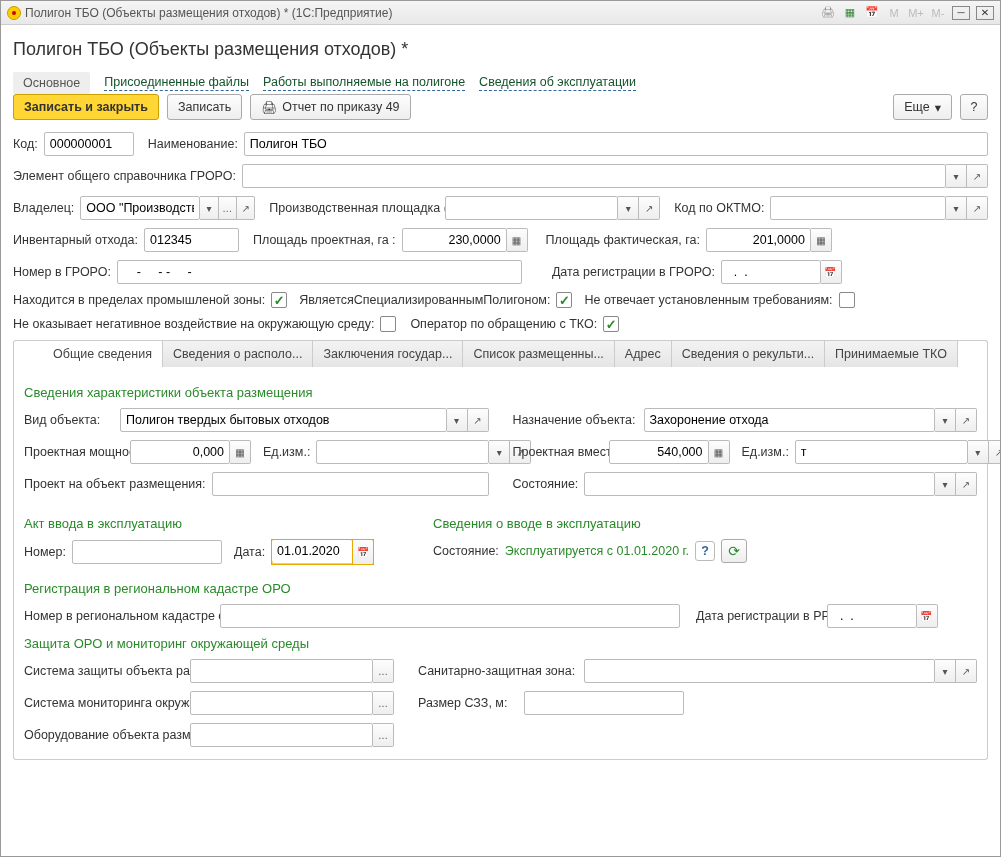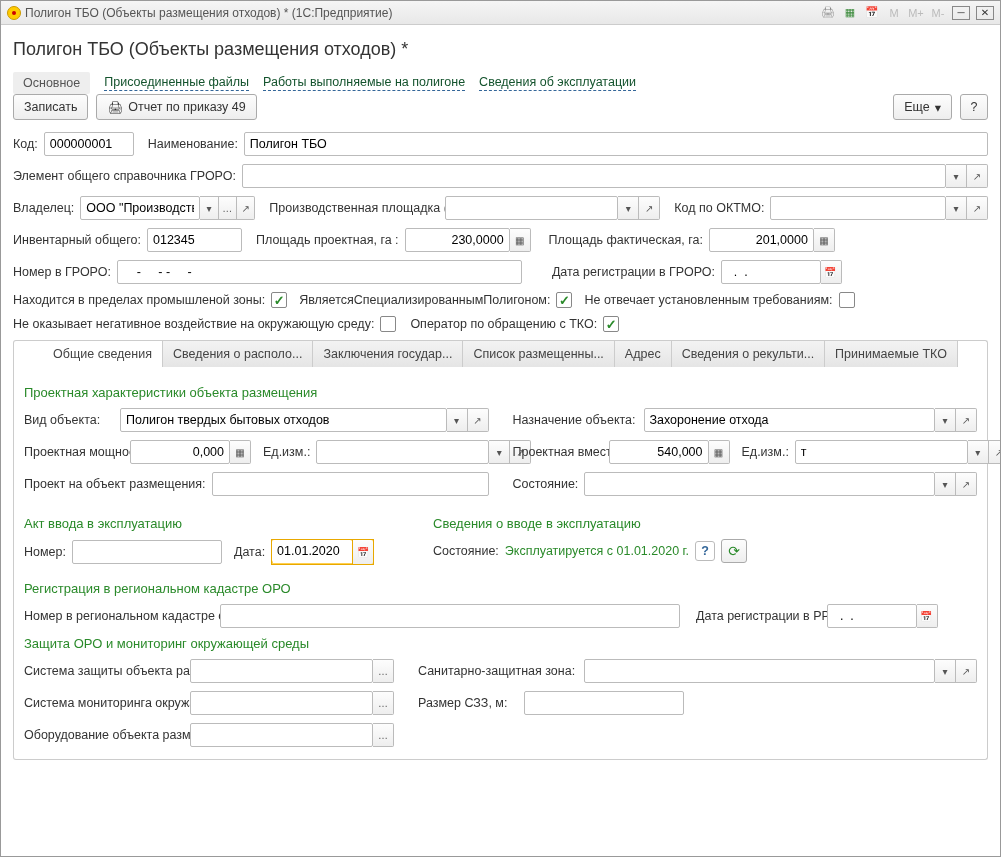--- a/index.html
+++ b/index.html
@@ -69,20 +69,23 @@
     <h1>Полигон ТБО (Объекты размещения отходов) *</h1>
 
     <div class="nav-tabs">
       <span class="tab active">Основное</span>
       <span class="tab">Присоединенные файлы</span>
       <span class="tab">Работы выполняемые на полигоне</span>
       <span class="tab">Сведения об эксплуатации</span>
     </div>
 
     <div class="toolbar">
+      <div class="btn primary">
+          <span>Записать и закрыть</span>
+        </div>
       <div class="btn">
           <span>Записать</span>
         </div>
       <div class="btn">
         <span>🖨</span>
         <span>Отчет по приказу 49</span>
       </div>
       <div class="spacer"></div>
       <div class="btn">
           <span>Еще</span> 
@@ -125,21 +128,21 @@
       </div>
       <span class="label" style="margin-left:8px">Код по ОКТМО:</span>
       <div class="field-group" style="flex:1">
         <input type="text" class="field" style="flex: 1 1 0%;" value="">
         <div class="mini-btn">▾</div>
         <div class="mini-btn">↗</div>
       </div>
     </div>
 
     <div class="form-row">
-      <span class="label">Инвентарный общего:</span>
+      <span class="label">Инвентарный отхода:</span>
       <input type="text" class="field" style="width: 95px;" value="012345">
       <span class="label" style="margin-left:8px">Площадь проектная, га :</span>
       <div class="field-group">
         <input type="text" class="field num-right" style="width: 105px;" value="230,0000">
         <div class="mini-btn">▦</div>
       </div>
       <span class="label" style="margin-left:12px">Площадь фактическая, га:</span>
       <div class="field-group">
         <input type="text" class="field num-right" style="width: 105px;" value="201,0000">
         <div class="mini-btn">▦</div>
@@ -176,21 +179,21 @@
       <div class="inner-tab active">Общие сведения</div>
       <div class="inner-tab">Сведения о располо...</div>
       <div class="inner-tab">Заключения государ...</div>
       <div class="inner-tab">Список размещенны...</div>
       <div class="inner-tab">Адрес</div>
       <div class="inner-tab">Сведения о рекульти...</div>
       <div class="inner-tab">Принимаемые ТКО</div>
     </div>
 
     <div class="inner-panel">
-      <div class="section-title">Проектная характеристики объекта размещения</div>
+      <div class="section-title">Сведения характеристики объекта размещения</div>
 
       <div class="two-col">
         <div class="col">
           <div class="form-row">
             <span class="label" style="width:90px">Вид объекта:</span>
             <div class="field-group" style="flex:1">
               <input type="text" class="field" style="flex: 1 1 0%;" value="Полигон твердых бытовых отходов">
               <div class="mini-btn">▾</div>
               <div class="mini-btn">↗</div>
             </div>

